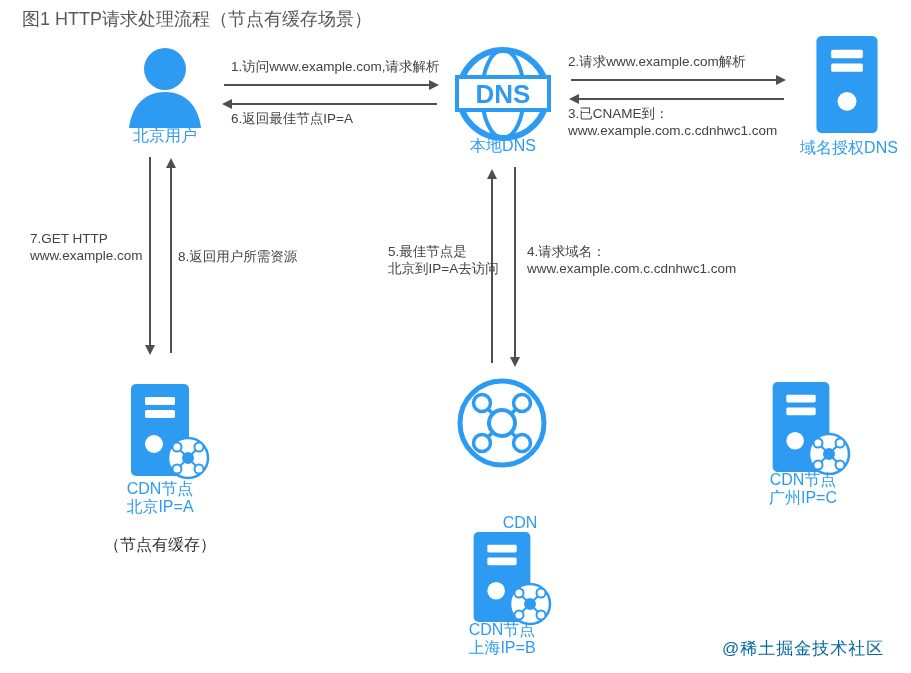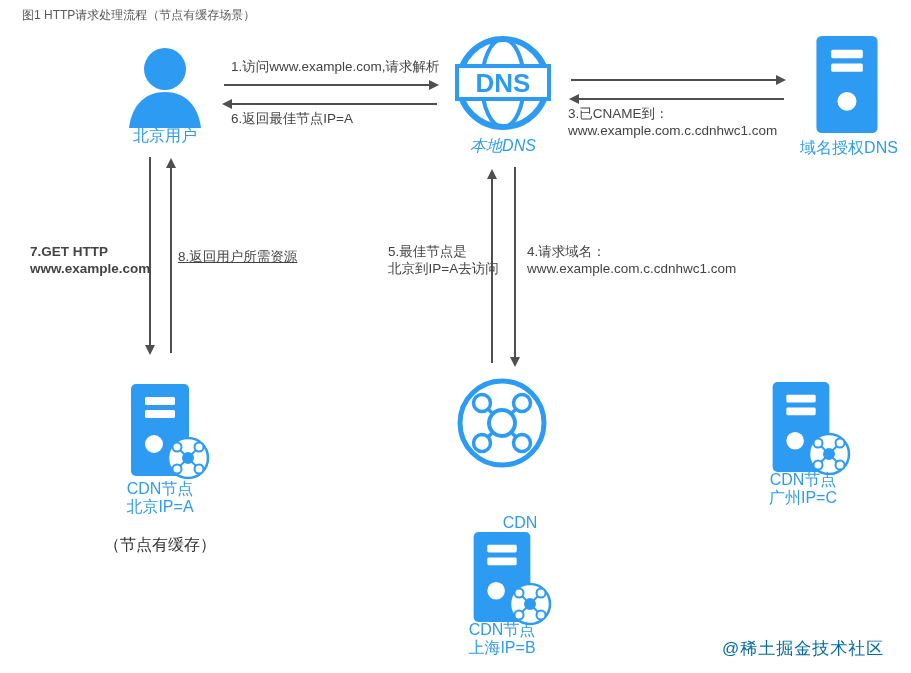--- a/index.html
+++ b/index.html
@@ -4,21 +4,21 @@
 <style>
   :root{
     --accent:#2e9bf2;
     --arrow:#4f4f4f;
     --steptext:#434343;
     --dark:#333;
   }
   *{margin:0;padding:0;box-sizing:border-box;}
   body{background:#fff;font-family:"Liberation Sans","DejaVu Sans",sans-serif;}
   .canvas{position:relative;width:911px;height:673px;background:#fff;overflow:hidden;}
-  .title{position:absolute;left:22px;top:7px;font-size:12px;color:#595959;}
+  .title{position:absolute;left:22px;top:7px;font-size:18px;color:#595959;}
   .node{position:absolute;}
   .nlabel{color:var(--accent);font-size:16px;text-align:center;line-height:18px;}
   .nlabel .dark-line{color:var(--dark);margin-top:20px;}
   .steplabel{position:absolute;font-size:13.5px;color:var(--steptext);line-height:17px;white-space:nowrap;}
   
   .ah{position:absolute;height:1.6px;background:var(--arrow);}
   .ah.head-right::after{content:"";position:absolute;right:-2px;top:-4.3px;width:0;height:0;
     border-left:10px solid var(--arrow);border-top:5px solid transparent;border-bottom:5px solid transparent;}
   .ah.head-left::before{content:"";position:absolute;left:-2px;top:-4.3px;width:0;height:0;
     border-right:10px solid var(--arrow);border-top:5px solid transparent;border-bottom:5px solid transparent;}
@@ -38,59 +38,60 @@
   <div class="title">图1 HTTP请求处理流程（节点有缓存场景）</div>
 
   <div class="node" style="left:123px;top:46px;width:84px;">
     <svg width="84" height="82" viewBox="0 0 84 82">
       <circle cx="42" cy="23" r="21" fill="#2e9bf2"></circle>
       <path d="M42 46 C 23 46 9 58 6 82 L 78 82 C 75 58 61 46 42 46 Z" fill="#2e9bf2"></path>
     </svg>
   </div>
   <div class="nlabel" style="position:absolute;left:113px;top:127px;width:104px;">北京用户</div>
 
-  <div class="node" style="left:455px;top:35px;">
+  <div class="node" style="left:455px;top:46px;">
     <svg width="96" height="96" viewBox="0 0 96 96">
       <circle cx="48" cy="48" r="44" fill="#fff" stroke="#2e9bf2" stroke-width="6"></circle>
       <ellipse cx="48" cy="48" rx="21" ry="44" fill="none" stroke="#2e9bf2" stroke-width="4"></ellipse>
       <rect x="2" y="31" width="92" height="33" fill="#fff" stroke="#2e9bf2" stroke-width="4"></rect>
       <text x="48" y="57" text-anchor="middle" font-size="26" font-weight="bold" fill="#2e9bf2">DNS</text>
     </svg>
   </div>
-  <div class="nlabel" style="position:absolute;left:455px;top:137px;width:96px;font-style:italic;">本地DNS</div>
+  <div class="nlabel" style="position:absolute;left:455px;top:137px;width:96px;">本地DNS</div>
 
   <div class="node" style="left:814px;top:36px;">
     <svg width="66" height="97" viewBox="0 0 58 92">
       <rect x="0" y="0" width="58" height="92" rx="5" fill="#2e9bf2"></rect>
       <rect x="14" y="13" width="30" height="8" rx="1.5" fill="#fff"></rect>
       <rect x="14" y="26" width="30" height="8" rx="1.5" fill="#fff"></rect>
       <circle cx="29" cy="62" r="9" fill="#fff"></circle>
     </svg>
   </div>
   <div class="nlabel" style="position:absolute;left:794px;top:139px;width:110px;">域名授权DNS</div>
 
   <div class="ah head-right" style="left:224px;top:84px;width:213px;"></div>
   <div class="ah head-left" style="left:224px;top:103px;width:213px;"></div>
   <div class="steplabel" style="left:231px;top:58px;">1.访问www.example.com,请求解析</div>
   <div class="steplabel" style="left:231px;top:110px;text-align:center;">6.返回最佳节点IP=A</div>
 
   <div class="ah head-right" style="left:571px;top:79px;width:213px;"></div>
   <div class="ah head-left" style="left:571px;top:98px;width:213px;"></div>
+  <div class="steplabel" style="left:568px;top:53px;">2.请求www.example.com解析</div>
   <div class="steplabel" style="left:568px;top:105px;">
     <div>3.已CNAME到：</div>
     <div>www.example.com.c.cdnhwc1.com</div>
   </div>
 
   <div class="av head-down" style="left:149px;top:157px;height:196px;"></div>
   <div class="av head-up" style="left:170px;top:160px;height:193px;"></div>
-  <div class="steplabel" style="left:30px;top:243px;font-weight:bold;">
+  <div class="steplabel" style="left:30px;top:230px;">
     <div>7.GET HTTP</div>
     <div>www.example.com</div>
   </div>
-  <div class="steplabel" style="left:178px;top:248px;text-decoration:underline;">8.返回用户所需资源</div>
+  <div class="steplabel" style="left:178px;top:248px;">8.返回用户所需资源</div>
 
   <div class="av head-up" style="left:491px;top:171px;height:192px;"></div>
   <div class="av head-down" style="left:514px;top:167px;height:198px;"></div>
   <div class="steplabel" style="left:388px;top:243px;">
     <div>5.最佳节点是</div>
     <div>北京到IP=A去访问</div>
   </div>
   <div class="steplabel" style="left:527px;top:243px;">
     <div>4.请求域名：</div>
     <div>www.example.com.c.cdnhwc1.com</div>

